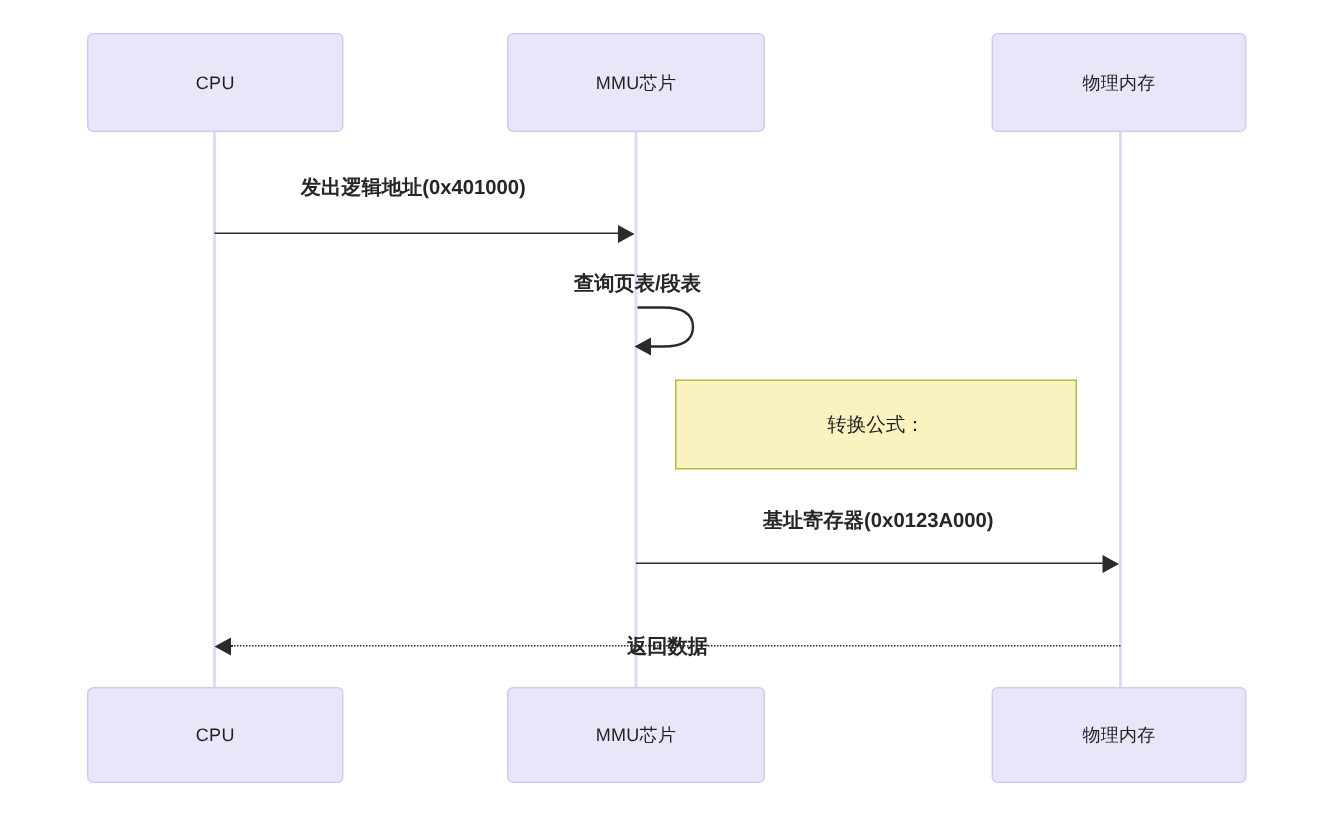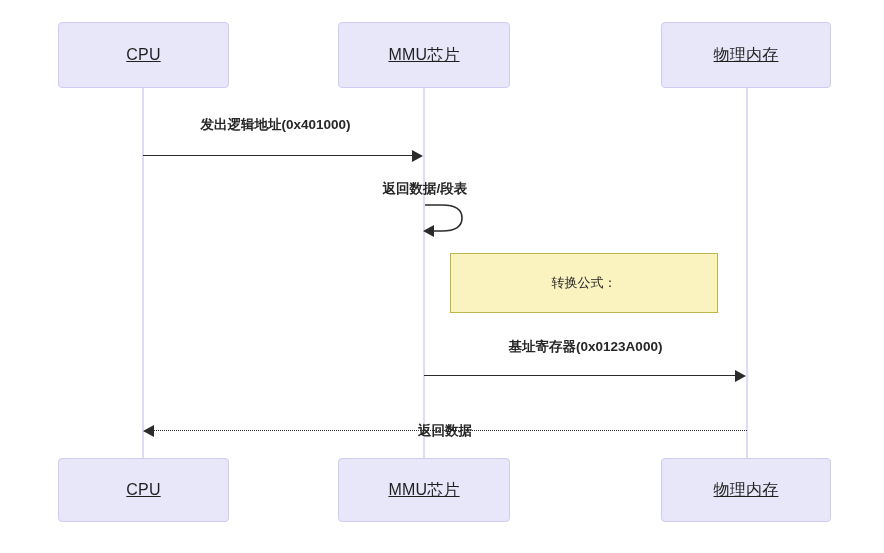--- a/index.html
+++ b/index.html
@@ -19,25 +19,24 @@
   
   .actor-box {
     position: absolute;
     background: #E8E7FA;
     border: 1px solid #CFCCF2;
     border-radius: 4px;
     display: flex;
     align-items: center;
     justify-content: center;
     color: #1f1f1f;
-    font-size: 16px;
+    font-size: 12px;
     font-weight: 400;
     letter-spacing: .2px;
     z-index: 4;
-    text-decoration: underline;
   }
 
   
   .lifeline {
     position: absolute;
     width: 2px;
     background: #DEDBF5;
     z-index: 1;
   }
 
@@ -116,21 +115,21 @@
     <span>MMU芯片</span>
   </div>
   <div class="actor-box" style="left:661px; top:22px; width:170px; height:66px;">
     <span>物理内存</span>
   </div>
 
   <div class="msg-label" style="left:135px; top:116px; width:281px;">发出逻辑地址(0x401000)</div>
   <div class="msg" style="left:143px; top:155px; width:270px;"></div>
   <div class="arrowhead right" style="left:412px; top:149.5px;"></div>
 
-  <div class="msg-label" style="left:359px; top:180px; width:132px;">返回数据/段表</div>
+  <div class="msg-label" style="left:359px; top:180px; width:132px;">查询页表/段表</div>
   <svg class="selfloop" width="60" height="45" style="left:420px; top:198px;">
     <path d="M 5 7 L 22 7 Q 42 7 42 20 Q 42 33 22 33 L 10 33" fill="none" stroke="#2b2b2b" stroke-width="1.6"></path>
     <polygon points="14,27 14,39 3,33" fill="#2b2b2b"></polygon>
   </svg>
 
   <div class="note" style="left:450px; top:253px; width:268px; height:60px;">
     <div class="nline">转换公式：</div>
   </div>
 
   <div class="msg-label" style="left:424px; top:338px; width:323px;">基址寄存器(0x0123A000)</div>

